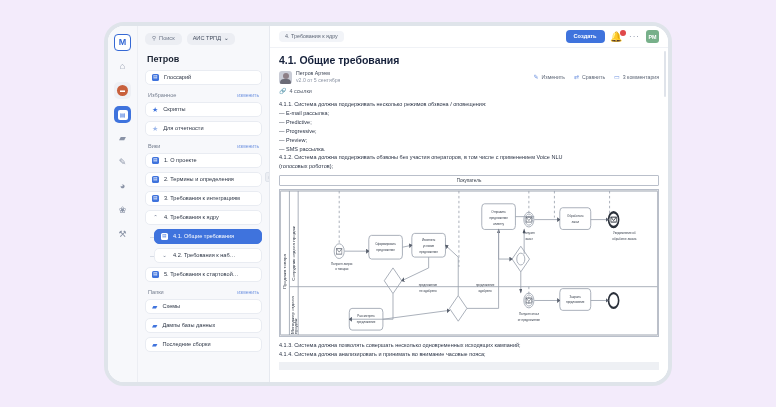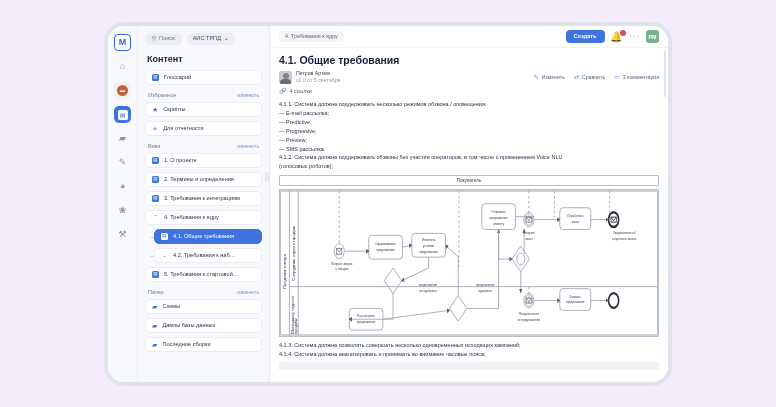--- a/index.html
+++ b/index.html
@@ -209,21 +209,21 @@
         <div class="search-pill">
           <span>⚲</span>
           <span>Поиск</span>
         </div>
         <div class="proj-pill">
           <span>АИС ТРПД</span>
           <span>⌄</span>
         </div>
       </div>
 
-      <div class="side-title">Контент</div>
+      <div class="side-title">Петров</div>
 
       <div class="card">
         <span class="sq-ico">▤</span>
         <span>Глоссарий</span>
       </div>
 
       <div class="grp">
         <span>Избранное</span>
         <span class="edit">изменить</span>
       </div>

